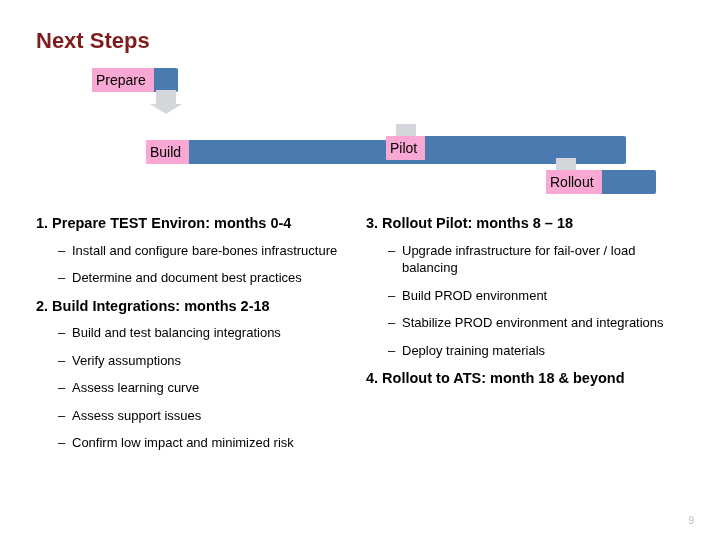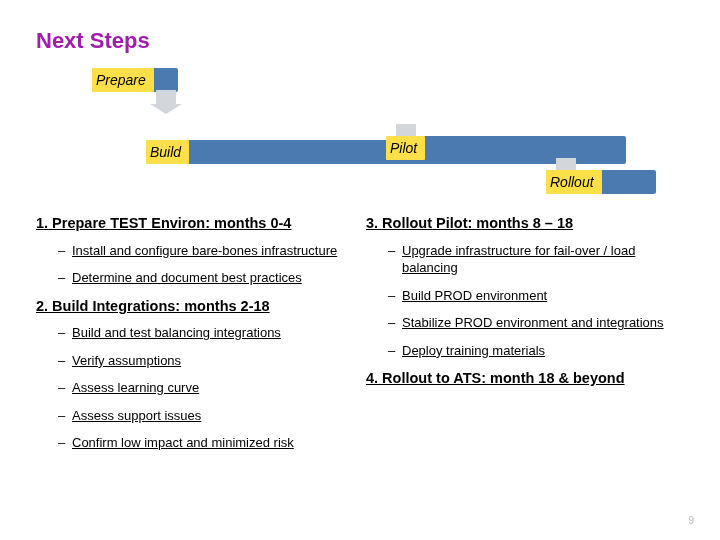--- a/index.html
+++ b/index.html
@@ -1,39 +1,39 @@
 <!DOCTYPE html>
 <html><head>
 <meta charset="utf-8">
 <style>
   * { box-sizing: border-box; margin: 0; padding: 0; }
   html, body { width: 720px; height: 540px; font-family: Arial, Helvetica, sans-serif; background: #fff; color: #000; }
   .slide { position: relative; width: 720px; height: 540px; padding: 28px 36px 20px 36px; }
-  .title { color: #a21caf; font-size: 22px; font-weight: bold; margin-bottom: 14px; }
+  .title { color: #7f1d1d; font-size: 22px; font-weight: bold; margin-bottom: 14px; }
   .timeline { position: relative; height: 130px; margin-bottom: 8px; }
   .stage { position: absolute; }
   .stage .bar { background: #4a7ab0; height: 24px; border-radius: 2px; }
-  .stage .label { position: absolute; left: 0; top: 0; background: #fde047; padding: 2px 8px 2px 4px; font-size: 14px; color: #000; border-radius: 1px; line-height: 20px; height: 24px; display: flex; align-items: center; font-style: italic; }
+  .stage .label { position: absolute; left: 0; top: 0; background: #f9a8d4; padding: 2px 8px 2px 4px; font-size: 14px; color: #000; border-radius: 1px; line-height: 20px; height: 24px; display: flex; align-items: center; }
   
   .s1 { left: 56px; top: 0; }
   .s1 .bar { width: 86px; }
   .s2 { left: 110px; top: 34px; margin-top: 38px; }
   .s2 .bar { width: 480px; }
   .s3 { left: 350px; top: 68px; }
   .s3 .bar { width: 240px; }
   .s4 { left: 510px; top: 102px; }
   .s4 .bar { width: 110px; }
   
   .conn { position: absolute; width: 20px; height: 14px; background: #d3d6da; }
   .conn::after { content: ""; position: absolute; left: -6px; bottom: -10px; border-left: 16px solid transparent; border-right: 16px solid transparent; border-top: 10px solid #d3d6da; }
   .c1 { left: 120px; top: 22px; }
   .c2 { left: 360px; top: 56px; }
   .c3 { left: 520px; top: 90px; }
 
-  .columns { display: flex; gap: 12px; margin-top: 6px; text-decoration: underline; }
+  .columns { display: flex; gap: 12px; margin-top: 6px; }
   .col { flex: 1; font-size: 13px; line-height: 1.35; }
   .heading { font-weight: bold; font-size: 14.5px; margin: 8px 0 8px 0; }
   ul.dash { list-style: none; padding-left: 22px; margin-bottom: 6px; }
   ul.dash li { position: relative; padding-left: 14px; margin-bottom: 10px; }
   ul.dash li::before { content: "–"; position: absolute; left: 0; }
   .pagenum { position: absolute; right: 26px; bottom: 14px; font-size: 10px; color: #b8b8b8; }
 </style>
 </head>
 <body>
 

